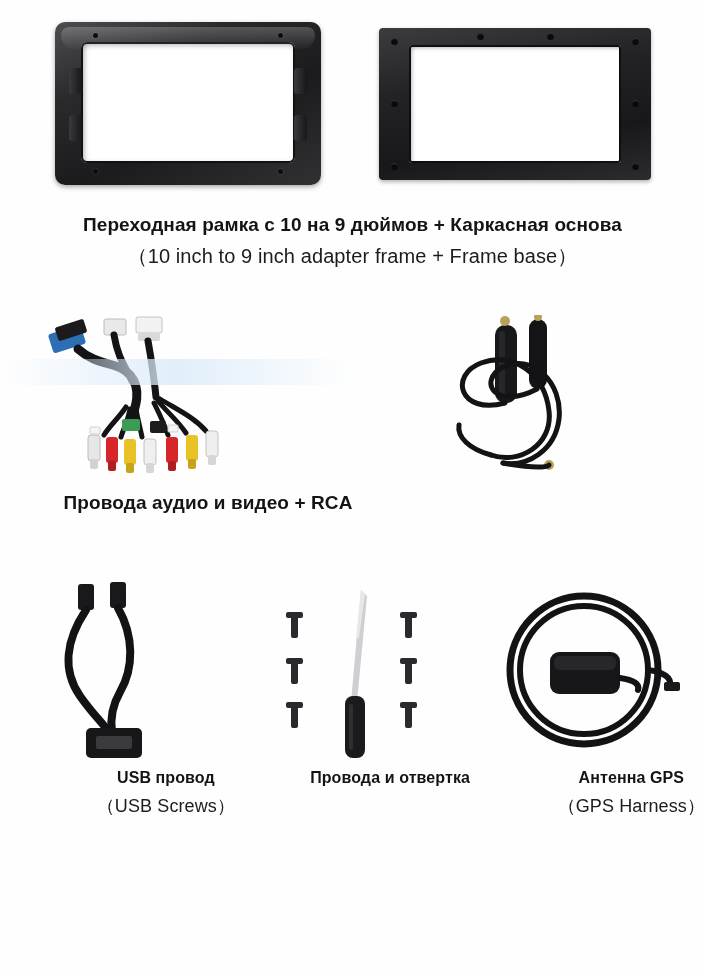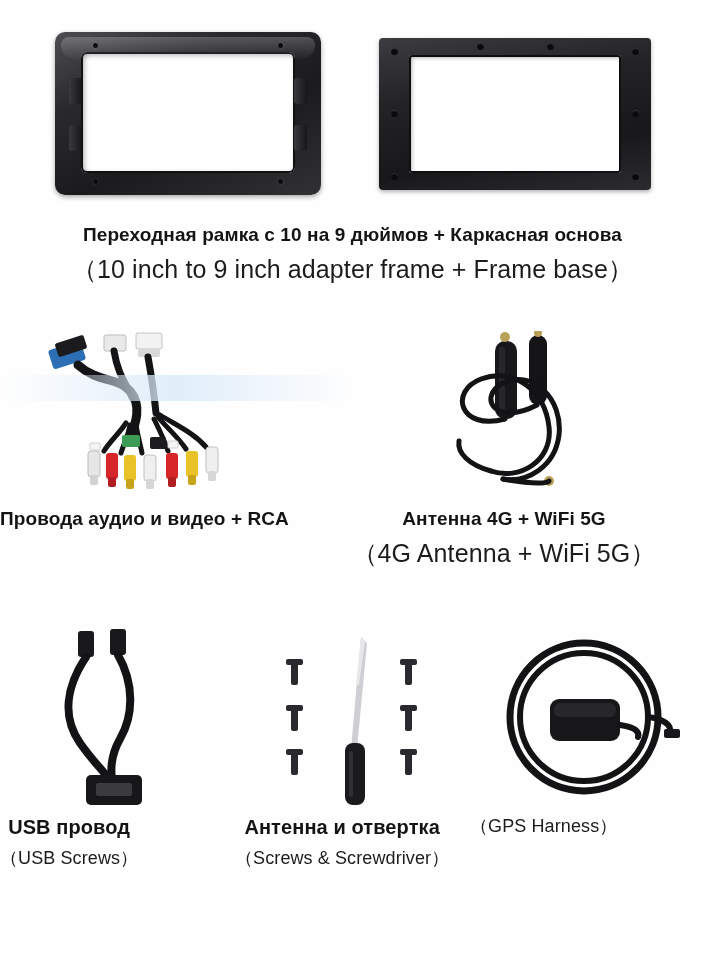--- a/index.html
+++ b/index.html
@@ -30,31 +30,31 @@
   }
   .caption .ru {
     font-weight: bold;
     font-size: 19px;
     letter-spacing: 0.1px;
     color: #141414;
     display: block;
     margin-bottom: 7px;
   }
   .caption .en {
-    font-size: 25px;
+    font-size: 20px;
     font-weight: 400;
     color: #1c1c1c;
     display: block;
     letter-spacing: 0.1px;
   }
 
   
   .section-frames {
     position: relative;
-    padding-top: 26px;
+    padding-top: 16px;
   }
   .frames-row {
     display: flex;
     justify-content: center;
     align-items: center;
     gap: 58px;
     height: 175px;
   }
 
   
@@ -152,21 +152,21 @@
   
   .section-two {
     position: relative;
     margin-top: 46px;
     display: flex;
   }
   .col {
     flex: 1;
     display: flex;
     flex-direction: column;
-    align-items: flex-start;
+    align-items: flex-end;
   }
   .art {
     position: relative;
     height: 176px;
     width: 100%;
     display: flex;
     align-items: center;
     justify-content: center;
   }
 
@@ -178,21 +178,21 @@
     background: linear-gradient(90deg, rgba(235,244,252,0.0), rgba(219,235,249,0.85), rgba(235,244,252,0.0));
     pointer-events: none;
   }
 
   
   .section-three {
     margin-top: 56px;
     display: flex;
   }
   .section-three .art { height: 190px; }
-  .section-three .caption .ru { font-size: 20px; }
+  .section-three .caption .ru { font-size: 16px; }
   .section-three .caption .en { font-size: 18px; }
 
   svg { display: block; }
 </style>
 </head>
 <body>
 
 <div class="page">
 
   <div class="section-frames">
@@ -312,24 +312,20 @@
           <circle cx="106" cy="6" r="5" fill="#b9a15a"></circle>
           <circle cx="139" cy="2" r="4" fill="#b9a15a"></circle>
           <circle cx="150" cy="150" r="5" fill="#b9a15a"></circle>
 
           <path d="M106 88 C60 100, 50 60, 82 48 C116 36, 146 60, 150 96 C154 130, 120 150, 92 140" stroke="#131315" stroke-width="5" fill="none" stroke-linecap="round"></path>
           <path d="M138 74 C96 96, 78 66, 104 52 C134 38, 164 68, 160 104 C156 136, 128 152, 104 148" stroke="#131315" stroke-width="5" fill="none" stroke-linecap="round"></path>
           <path d="M92 140 C70 134, 58 122, 60 110" stroke="#131315" stroke-width="5" fill="none" stroke-linecap="round"></path>
           <path d="M104 148 C136 154, 150 152, 150 150" stroke="#131315" stroke-width="5" fill="none" stroke-linecap="round"></path>
         </svg>
       </div>
-      <div class="caption">
-        <span class="ru">Антенна 4G + WiFi 5G</span>
-        <span class="en">（4G Antenna + WiFi 5G）</span>
-      </div>
     </div>
 
   </div>
 
   <div class="section-three">
 
     <div class="col">
       <div class="art">
         <svg width="200" height="190" viewBox="0 0 200 190">
           <rect x="60" y="6" width="16" height="26" rx="3" fill="#19191c"></rect>
@@ -376,38 +372,38 @@
             <rect x="152" y="84" width="7" height="22" rx="2"></rect>
             <rect x="147" y="80" width="17" height="6" rx="2"></rect>
           </g>
           <g fill="#2a2a2e">
             <rect x="152" y="128" width="7" height="22" rx="2"></rect>
             <rect x="147" y="124" width="17" height="6" rx="2"></rect>
           </g>
         </svg>
       </div>
       <div class="caption">
-        <span class="ru">Антенна и отвертка</span>
-        <span class="en">（Screws &amp; Screwdriver）</span>
+        <span class="ru">Провода и отвертка</span>
       </div>
     </div>
 
     <div class="col">
       <div class="art">
         <svg width="200" height="190" viewBox="0 0 200 190">
           <circle cx="96" cy="92" r="74" stroke="#131315" stroke-width="7" fill="none"></circle>
           <circle cx="96" cy="92" r="64" stroke="#131315" stroke-width="6" fill="none"></circle>
           <path d="M160 92 C176 94, 184 100, 182 108" stroke="#131315" stroke-width="6" fill="none" stroke-linecap="round"></path>
           <rect x="176" y="104" width="16" height="9" rx="2" fill="#19191c"></rect>
 
           <rect x="62" y="74" width="70" height="42" rx="9" fill="#17171a"></rect>
           <rect x="66" y="78" width="62" height="14" rx="6" fill="#2c2c31" opacity="0.75"></rect>
           <path d="M132 100 C146 102, 152 106, 150 112" stroke="#131315" stroke-width="6" fill="none" stroke-linecap="round"></path>
         </svg>
       </div>
       <div class="caption">
+        <span class="ru">Антенна GPS</span>
         <span class="en">（GPS Harness）</span>
       </div>
     </div>
 
   </div>
 
 </div>
 
 </body></html>

